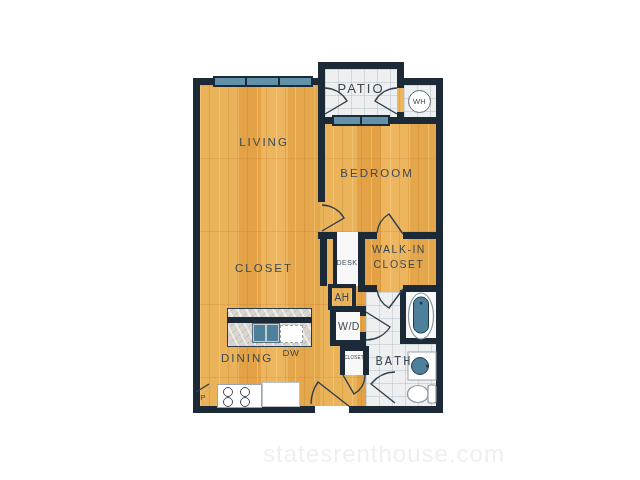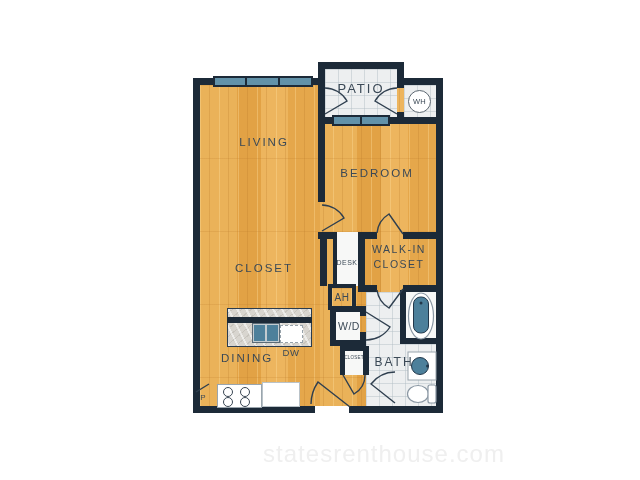--- a/index.html
+++ b/index.html
@@ -153,21 +153,21 @@
 
     <ellipse cx="418" cy="394" rx="10.5" ry="8.5" fill="#ffffff" stroke="#8a97a3" stroke-width="1.2"></ellipse>
     <rect x="428" y="385" width="8" height="18" rx="2" fill="#ffffff" stroke="#8a97a3" stroke-width="1.2"></rect>
   </svg>
 
   <div class="label" style="left:264px;top:142px;">LIVING</div>
   <div class="label" style="left:377px;top:173px;">BEDROOM</div>
   <div class="label" style="left:264px;top:268px;">CLOSET</div>
   <div class="label" style="left:247px;top:358px;">DINING</div>
   <div class="label" style="left:361px;top:88px;font-size:13px;">PATIO</div>
-  <div class="label" style="left:394px;top:362px;font-size:12px;">BATH</div>
+  <div class="label" style="left:394px;top:362px;font-size:12px;font-family:Liberation Mono, monospace;">BATH</div>
   <div class="label" style="left:399px;top:249px;font-size:10.5px;letter-spacing:1.5px;">WALK-IN</div>
   <div class="label" style="left:399px;top:264px;font-size:10.5px;letter-spacing:1.5px;">CLOSET</div>
   <div class="label small" style="left:347px;top:262px;">DESK</div>
   <div class="label tiny" style="left:354px;top:357px;">CLOSET</div>
   <div class="label box" style="left:342px;top:297px;">AH</div>
   <div class="label" style="left:349px;top:326px;font-size:10.5px;letter-spacing:0.5px;">W/D</div>
   <div class="label" style="left:291px;top:334px;font-size:9.5px;letter-spacing:0.5px;margin-top:18px;">DW</div>
   <div class="label" style="left:203px;top:397px;font-size:8px;letter-spacing:0;">P</div>
 
   <div class="watermark" style="left:384px;top:454px;">statesrenthouse.com</div>

